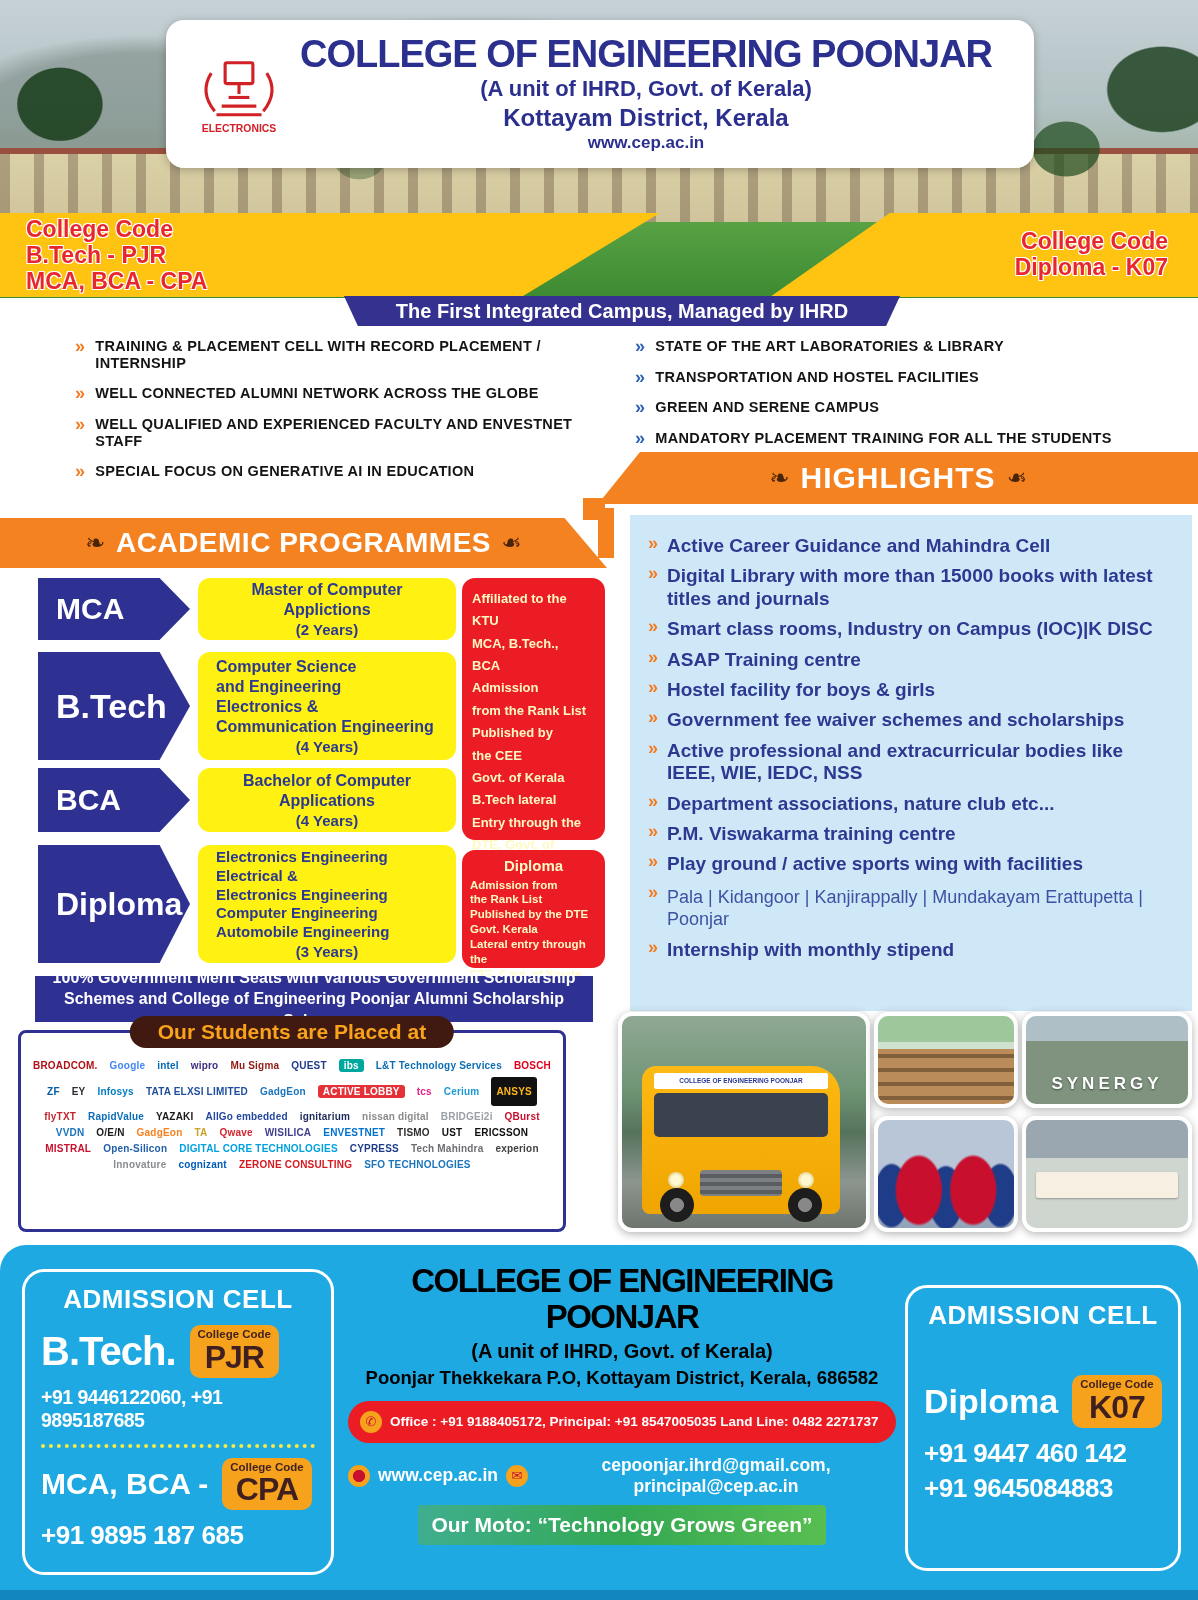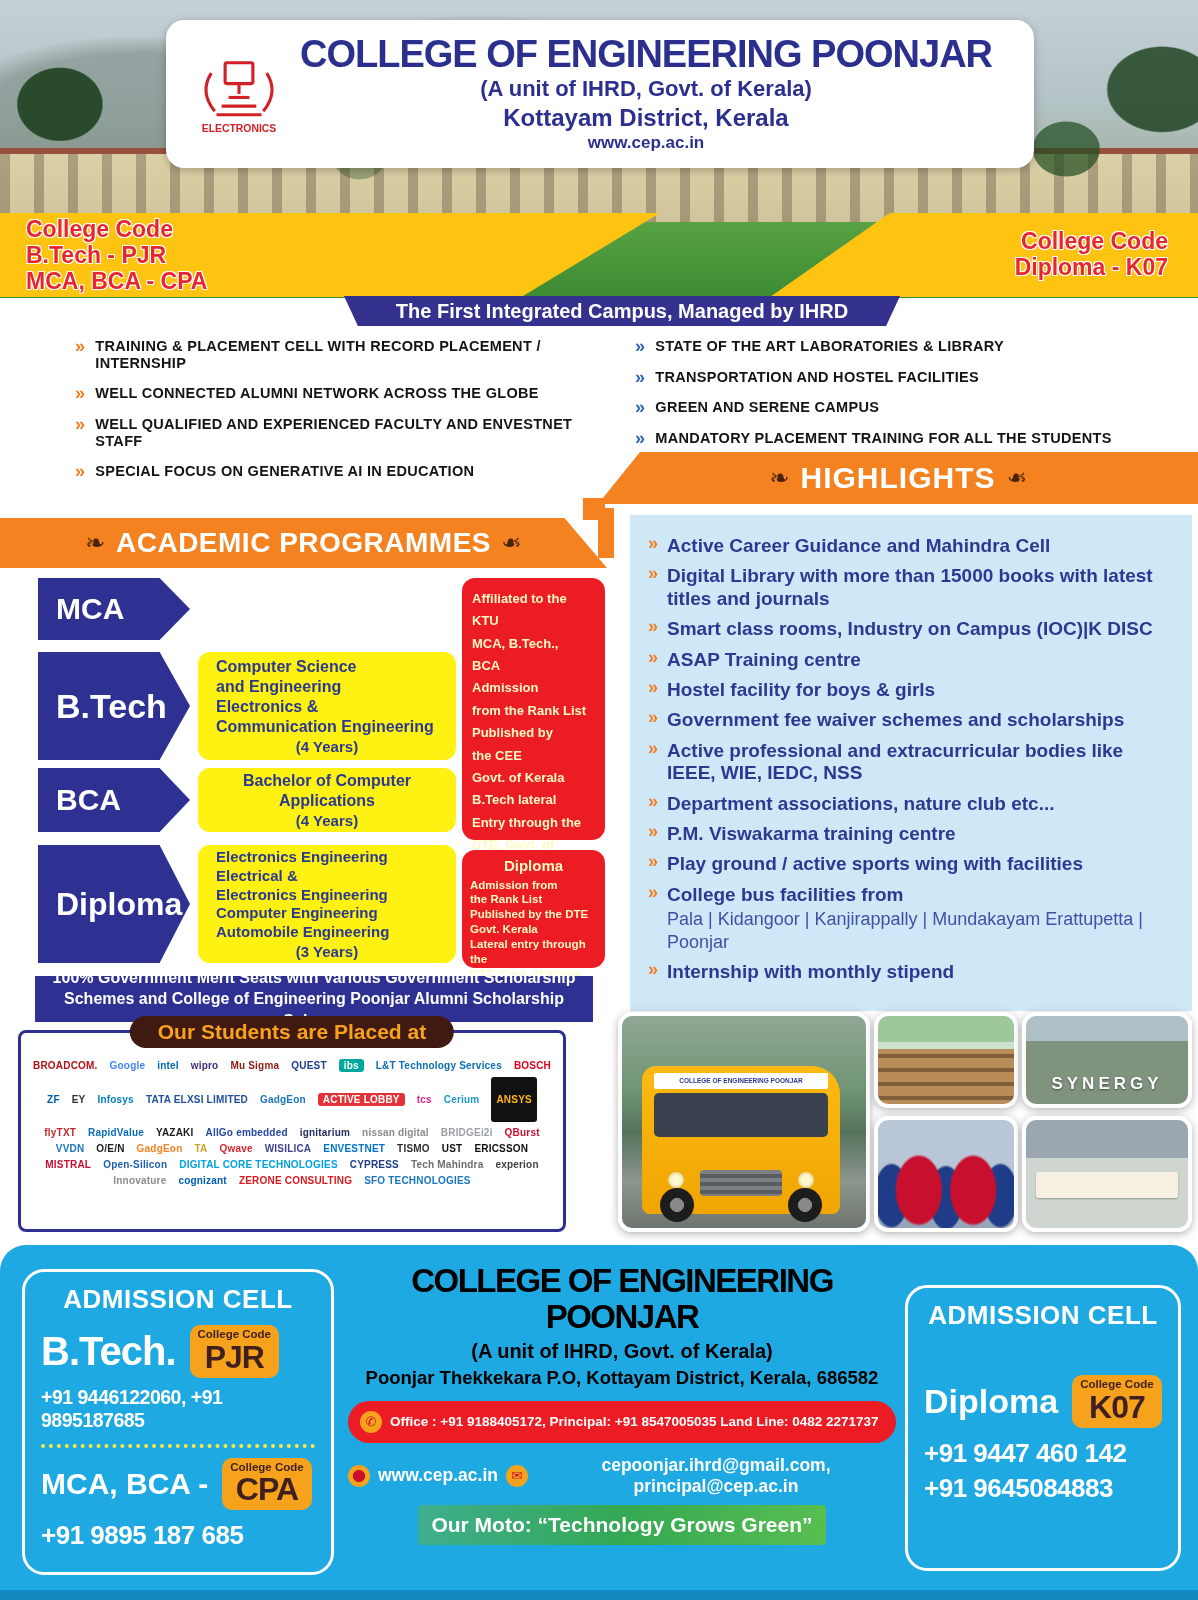--- a/index.html
+++ b/index.html
@@ -358,41 +358,44 @@
         <span class="chev-orange">»</span>
         <div>
           <div class="hl-text">Play ground / active sports wing with facilities</div>
 
         </div>
       </div>
 
       <div class="hl-item">
         <span class="chev-orange">»</span>
         <div>
-          <div class="hl-text">College bus facilities from</div>
           <div class="hl-sub">Pala | Kidangoor | Kanjirappally | Mundakayam Erattupetta | Poonjar</div>
         </div>
       </div>
 
       <div class="hl-item">
         <span class="chev-orange">»</span>
         <div>
           <div class="hl-text">Internship with monthly stipend</div>
 
         </div>
       </div>
     </div>
 
   <div class="acad-banner">
     <span class="fl">❧</span>
     <span>ACADEMIC PROGRAMMES</span>
     <span class="fl flip">❧</span>
   </div>
 
   <div class="parrow p0">MCA</div>
+  <div class="ybox y0">
+    <div class="pname center">Master of Computer Applictions</div>
+    <div class="pyears">(2 Years)</div>
+  </div>
 
   <div class="parrow p1">B.Tech</div>
   <div class="ybox y1">
     <div class="pname left pre">Computer Science
 and Engineering
 Electronics &amp;
 Communication Engineering</div>
     <div class="pyears">(4 Years)</div>
   </div>
 
@@ -466,21 +469,21 @@
         <span class="logo-item" style="color: rgb(31, 78, 156);">TATA ELXSI LIMITED</span>
 
         <span class="logo-item" style="color: rgb(27, 117, 188);">GadgEon</span>
 
         <span class="logo-item" style="color: rgb(255, 255, 255); background: rgb(229, 50, 56); padding: 1px 5px; border-radius: 3px;">ACTIVE LOBBY</span>
 
         <span class="logo-item" style="color: rgb(224, 33, 138);">tcs</span>
 
         <span class="logo-item" style="color: rgb(27, 154, 210);">Cerium</span>
 
-        <span class="logo-item" style="color: rgb(255, 183, 27); background: rgb(17, 17, 17); padding: 17px 5px; border-radius: 3px;">ANSYS</span>
+        <span class="logo-item" style="color: rgb(255, 183, 27); background: rgb(17, 17, 17); padding: 9px 5px; border-radius: 3px;">ANSYS</span>
 
         <span class="logo-item" style="color: rgb(193, 39, 45);">flyTXT</span>
 
         <span class="logo-item" style="color: rgb(11, 110, 182);">RapidValue</span>
 
         <span class="logo-item" style="color: rgb(26, 26, 26);">YAZAKI</span>
 
         <span class="logo-item" style="color: rgb(35, 71, 159);">AllGo embedded</span>
 
         <span class="logo-item" style="color: rgb(31, 43, 91);">ignitarium</span>

